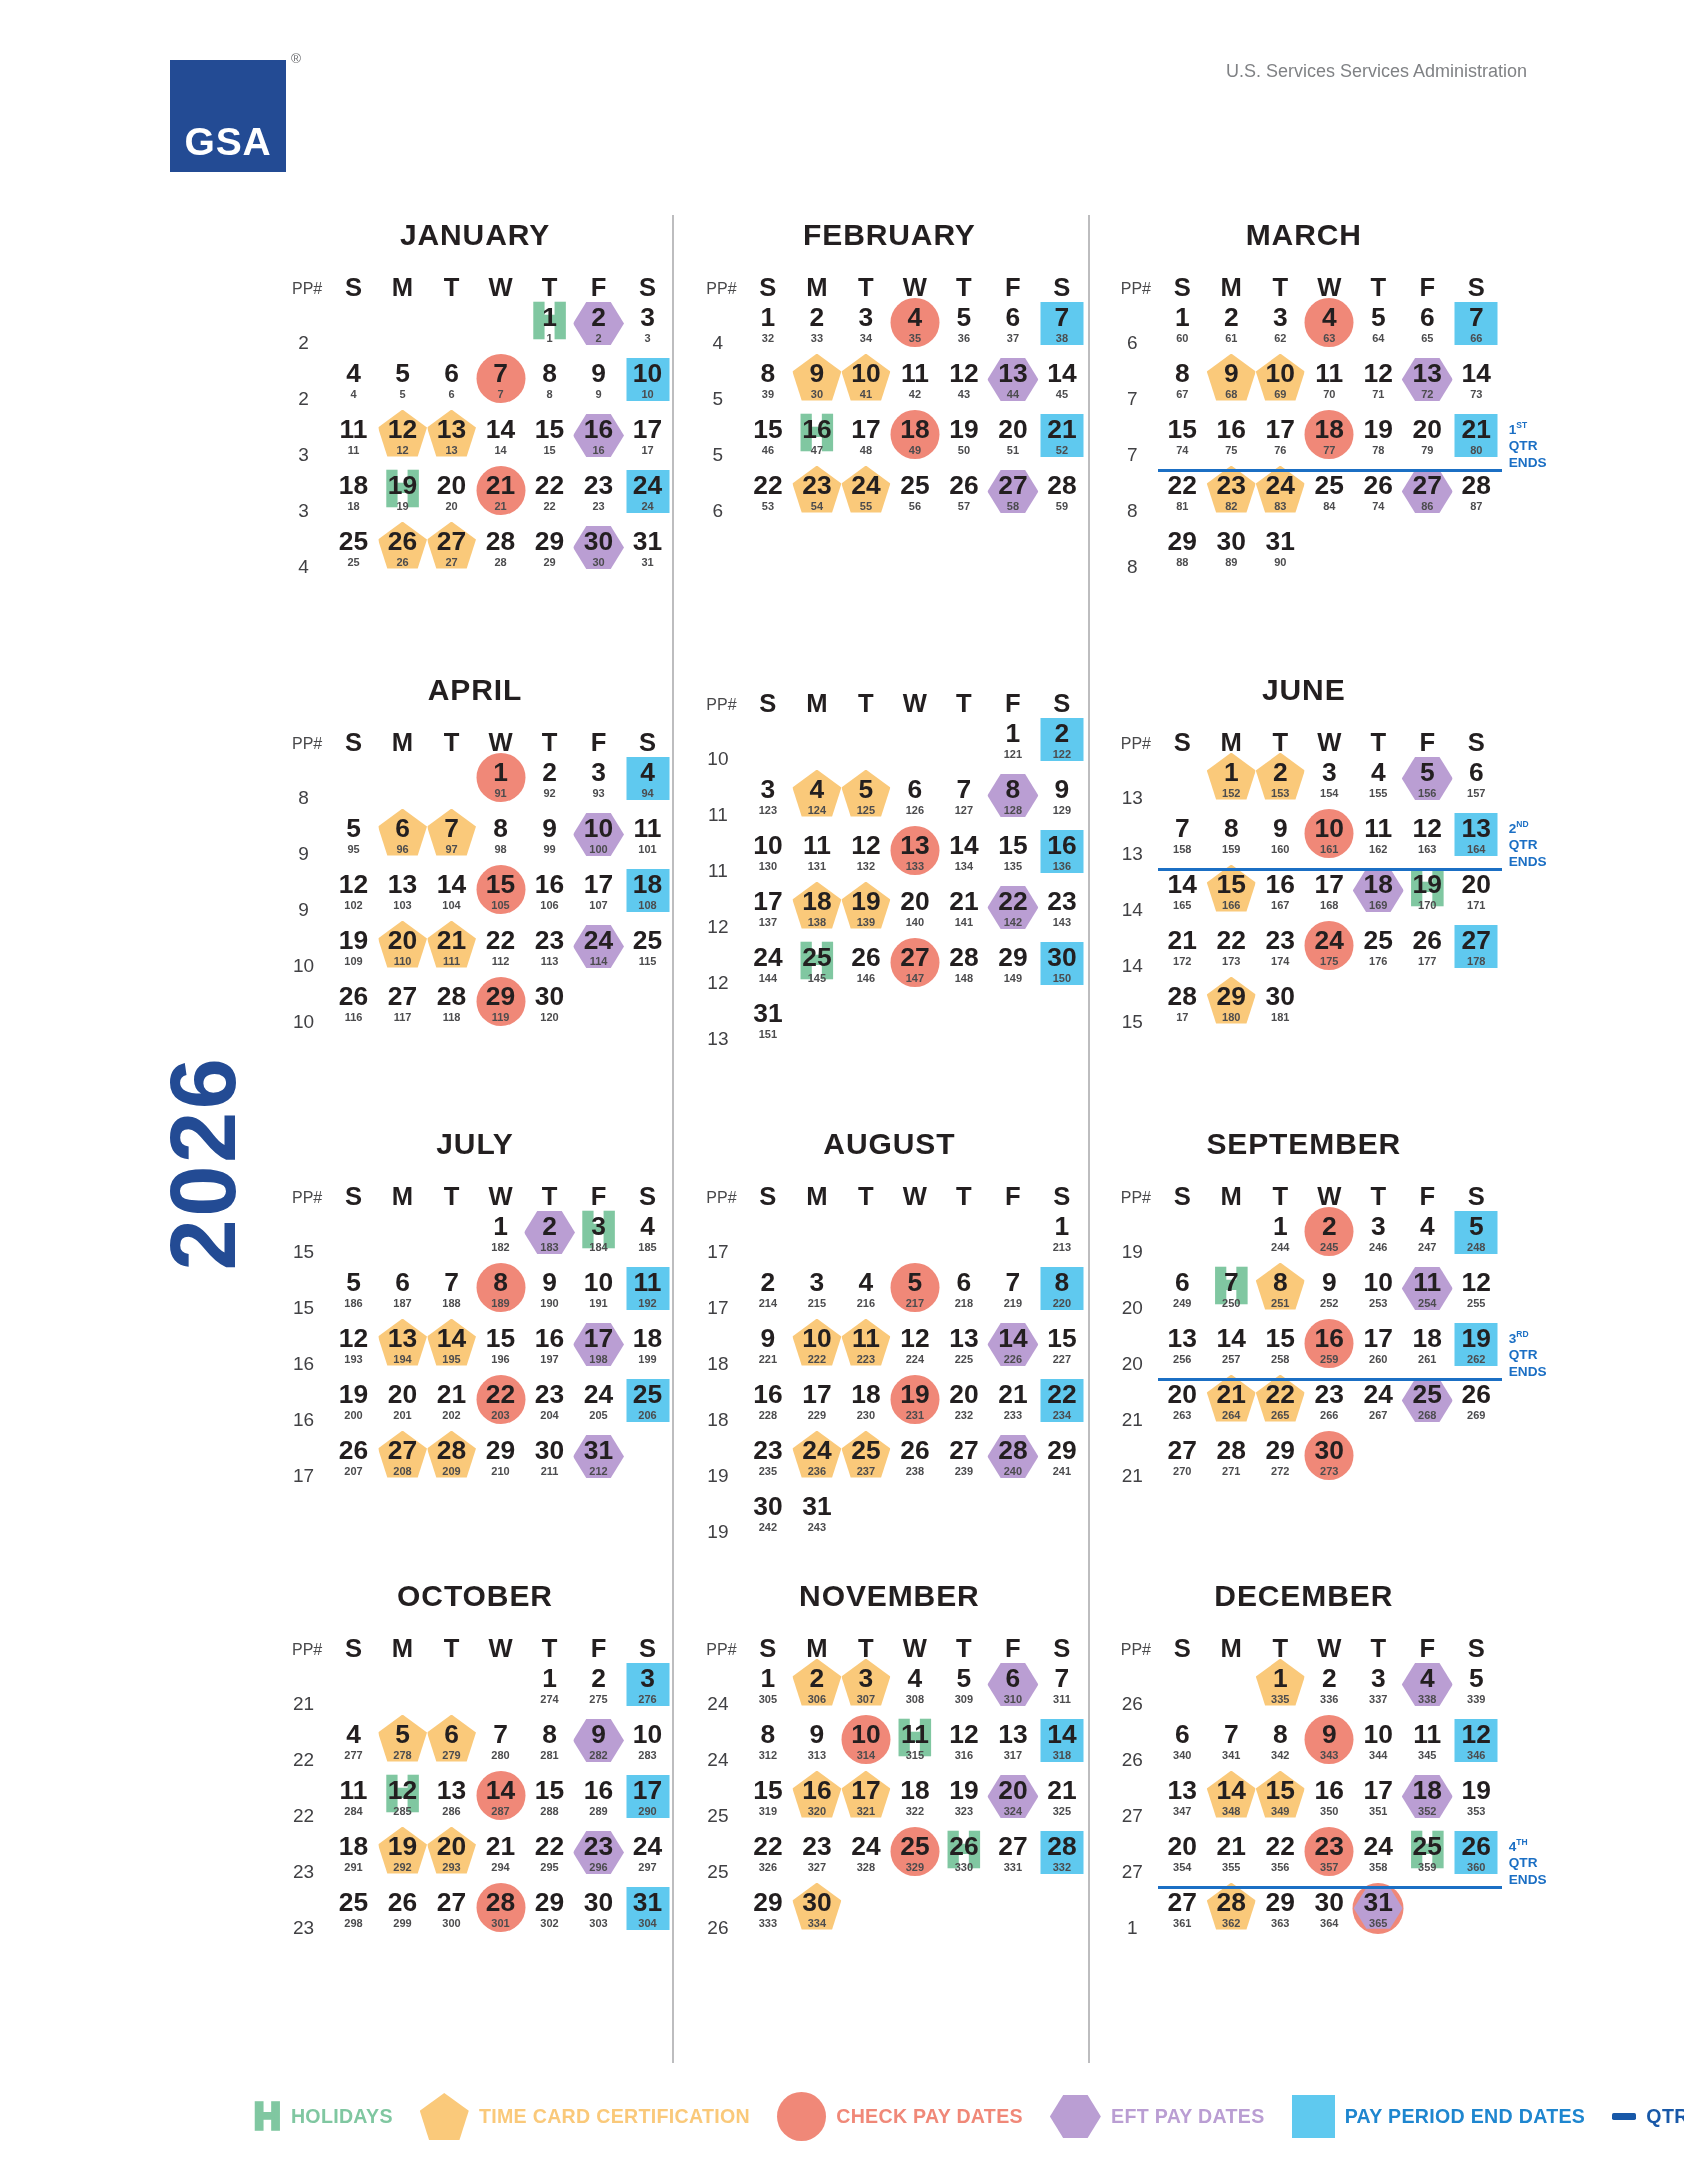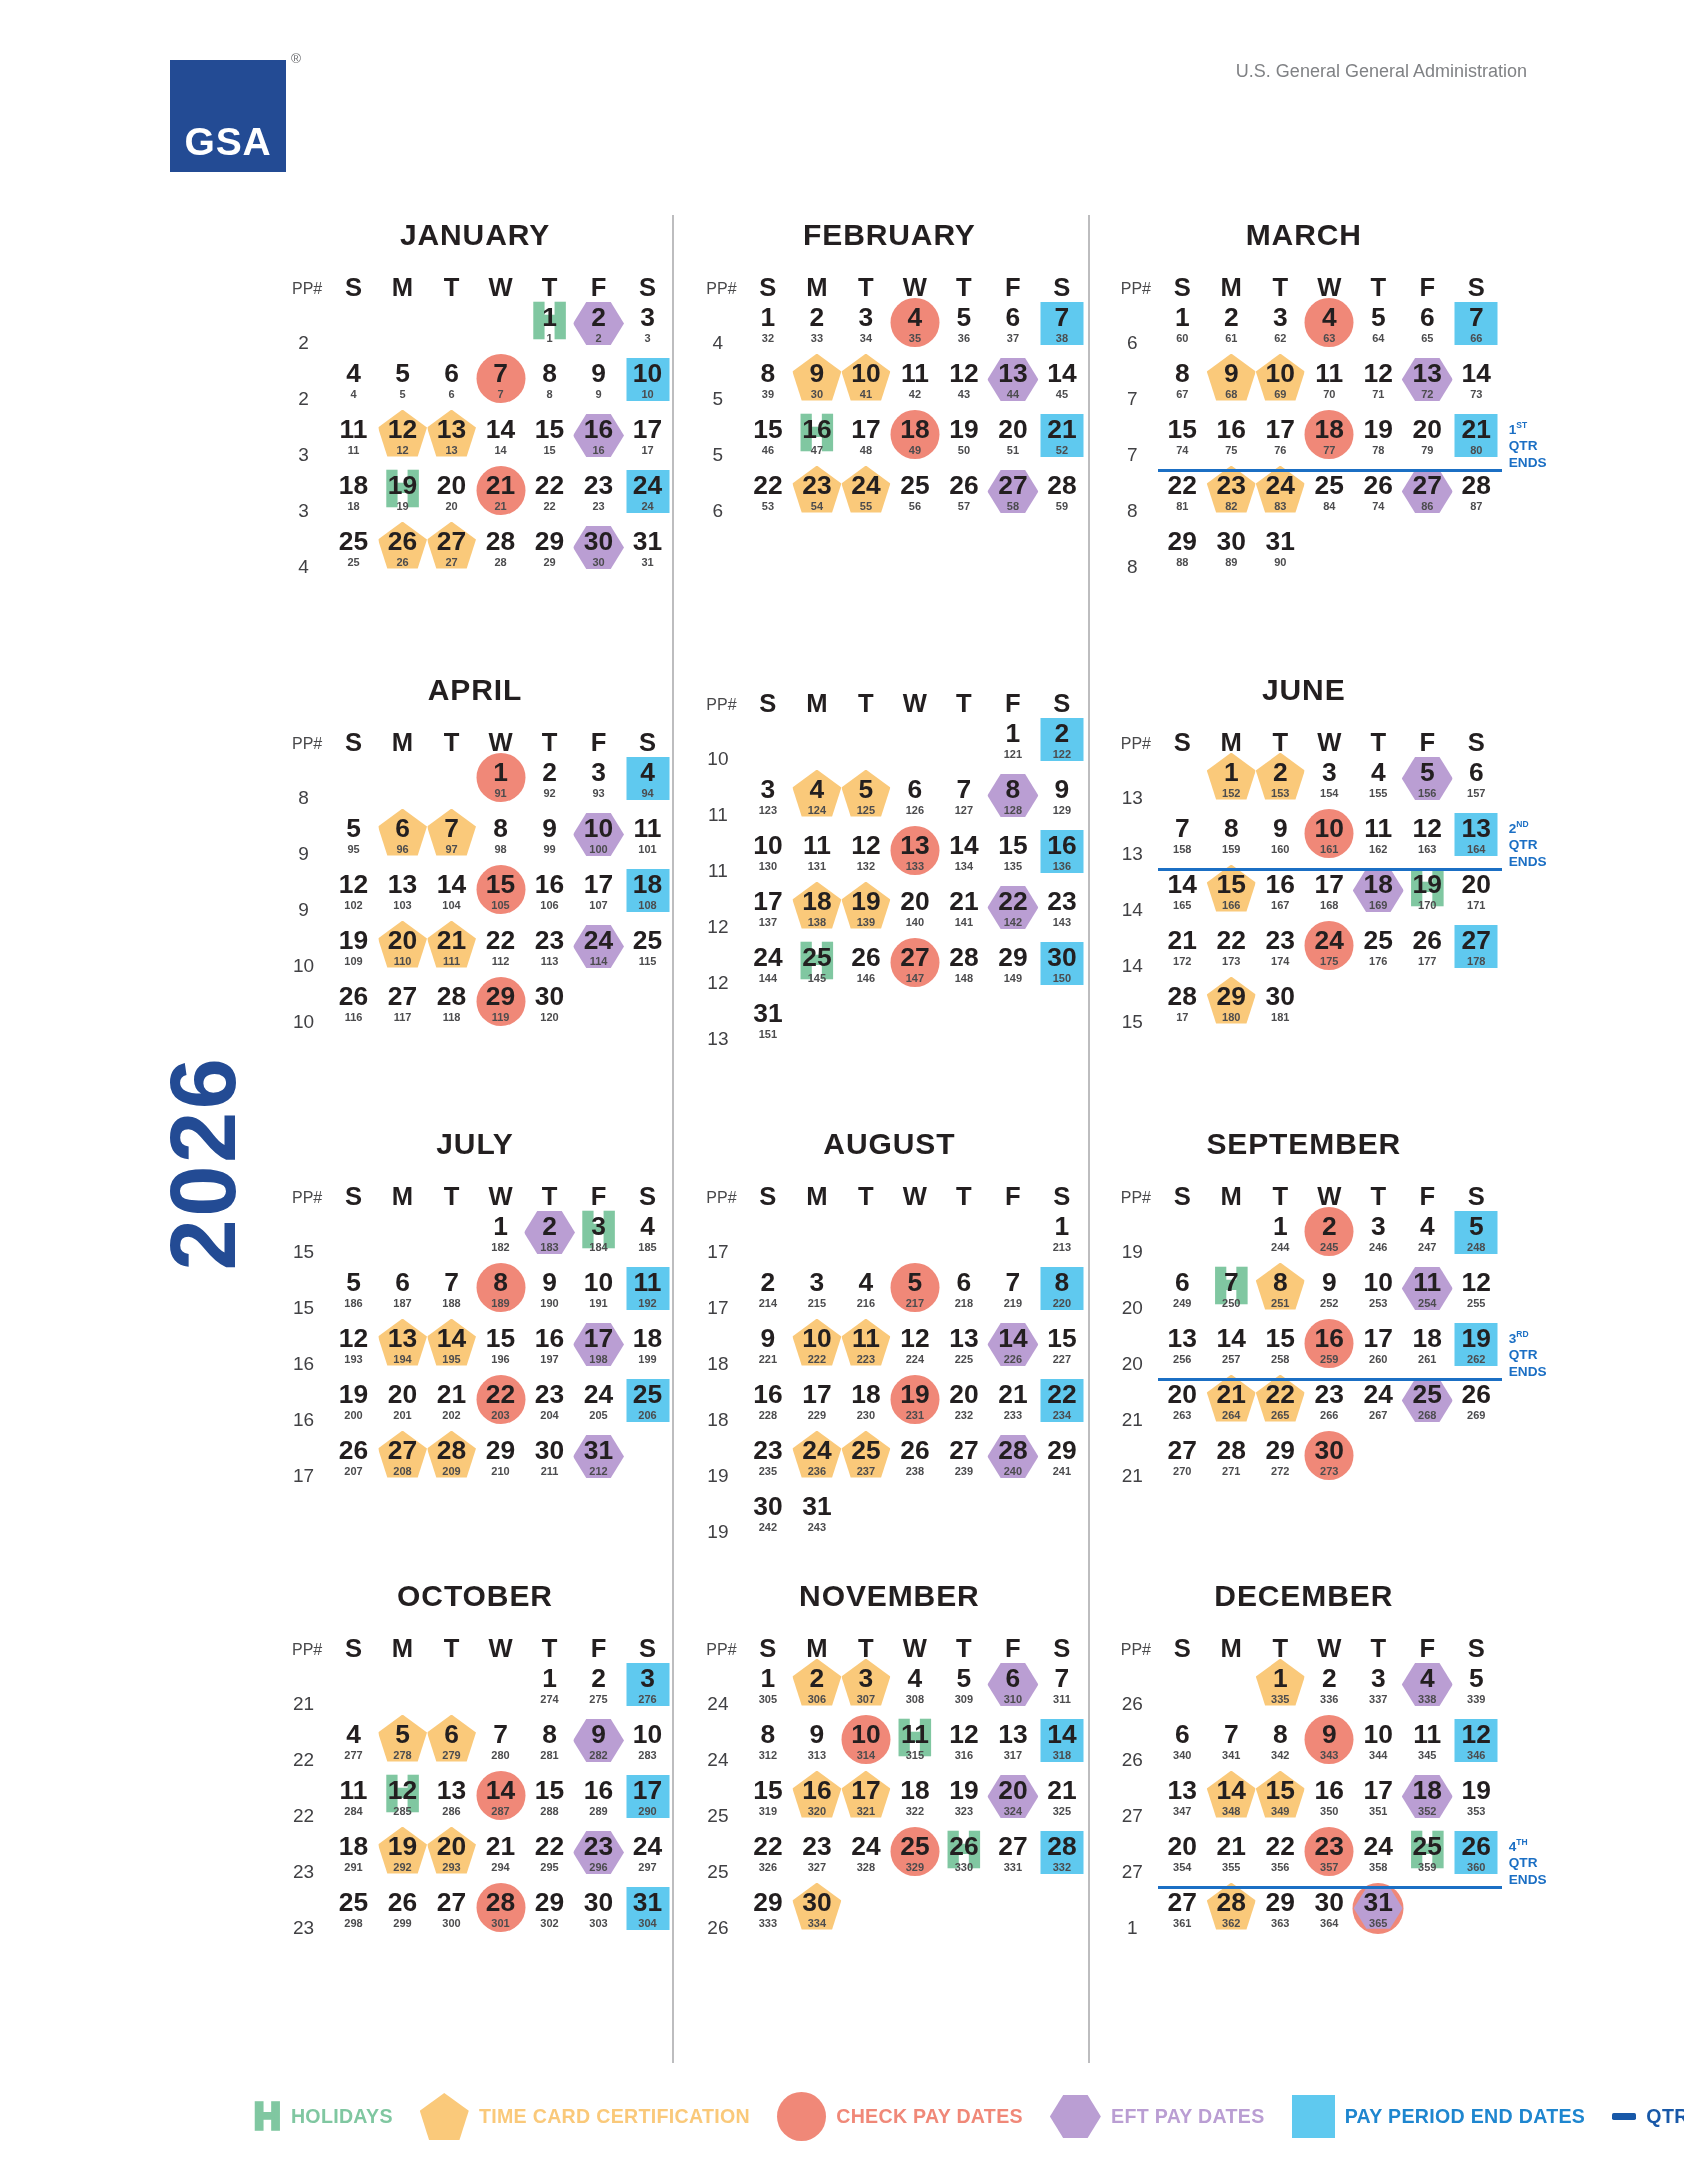--- a/index.html
+++ b/index.html
@@ -66,21 +66,21 @@
   .lmark{position:relative !important;left:auto !important;top:auto !important;transform:none !important;}
   .hmark.lmark{font-size:37px;line-height:41px;-webkit-text-stroke:3.4px var(--holiday);}
   .dash{width:24px;height:6.8px;background:var(--qtrtext);border-radius:1.7px;}
   .lg{font-size:19.6px;font-weight:700;letter-spacing:0.3px;white-space:nowrap;}
 </style>
 </head>
 <body>
 
 <div class="logo">GSA</div>
 <span class="reg">®</span>
-<div class="agency">U.S. General General Administration</div>
+<div class="agency">U.S. Services Services Administration</div>
 <div class="year">2026</div>
 <div class="divider div1"></div>
 <div class="divider div2"></div>
 <div id="months">
     <div class="month">
       <div class="mtitle">JANUARY</div>
       <div class="mrow mhead">
         <div class="pplab">PP#</div>
         <div class="wd" style="grid-column: 2;">S</div>
         <div class="wd" style="grid-column: 3;">M</div>

